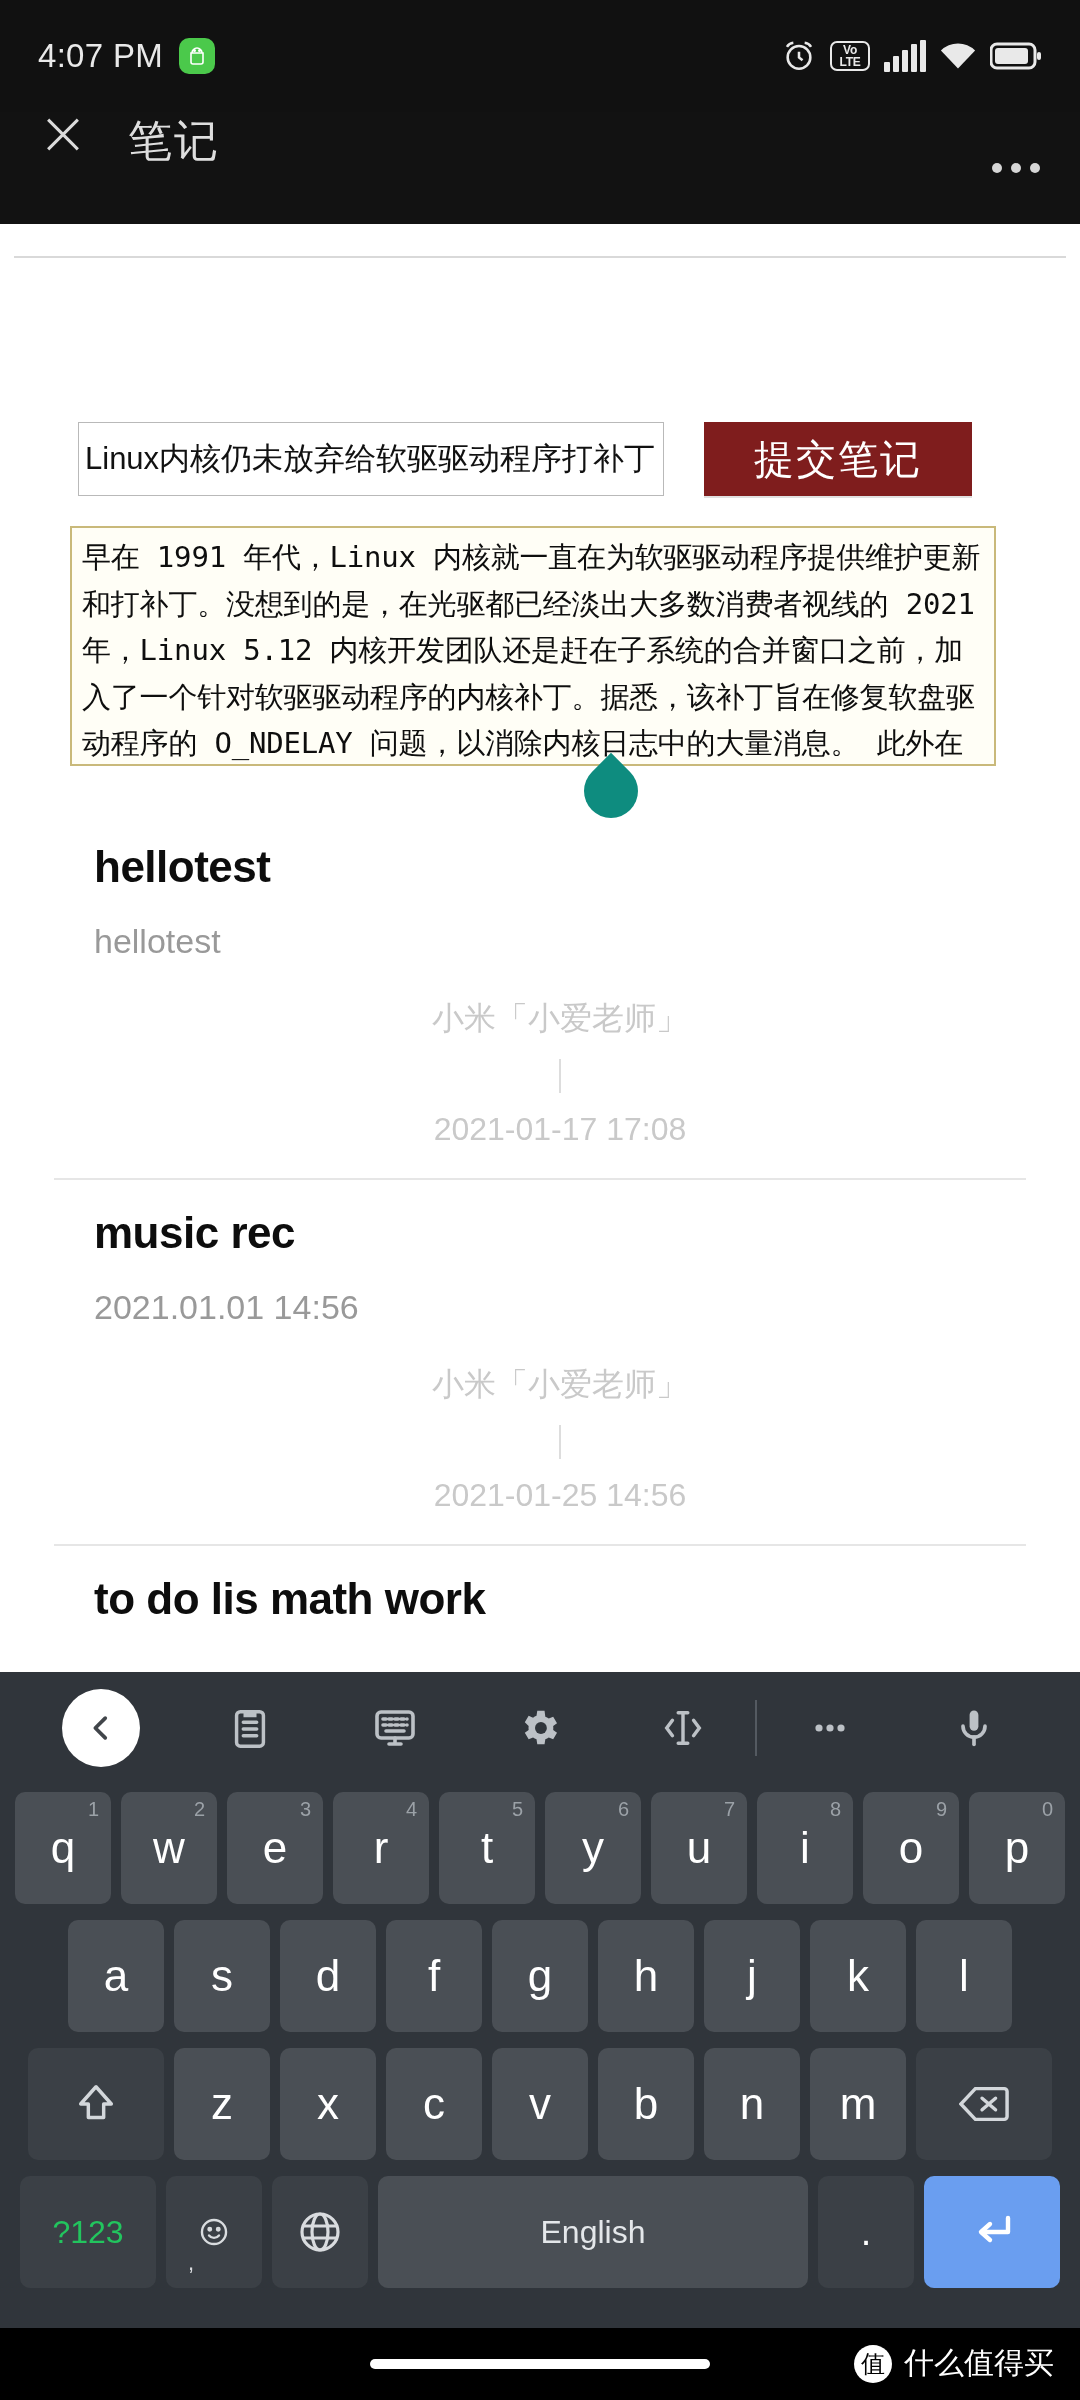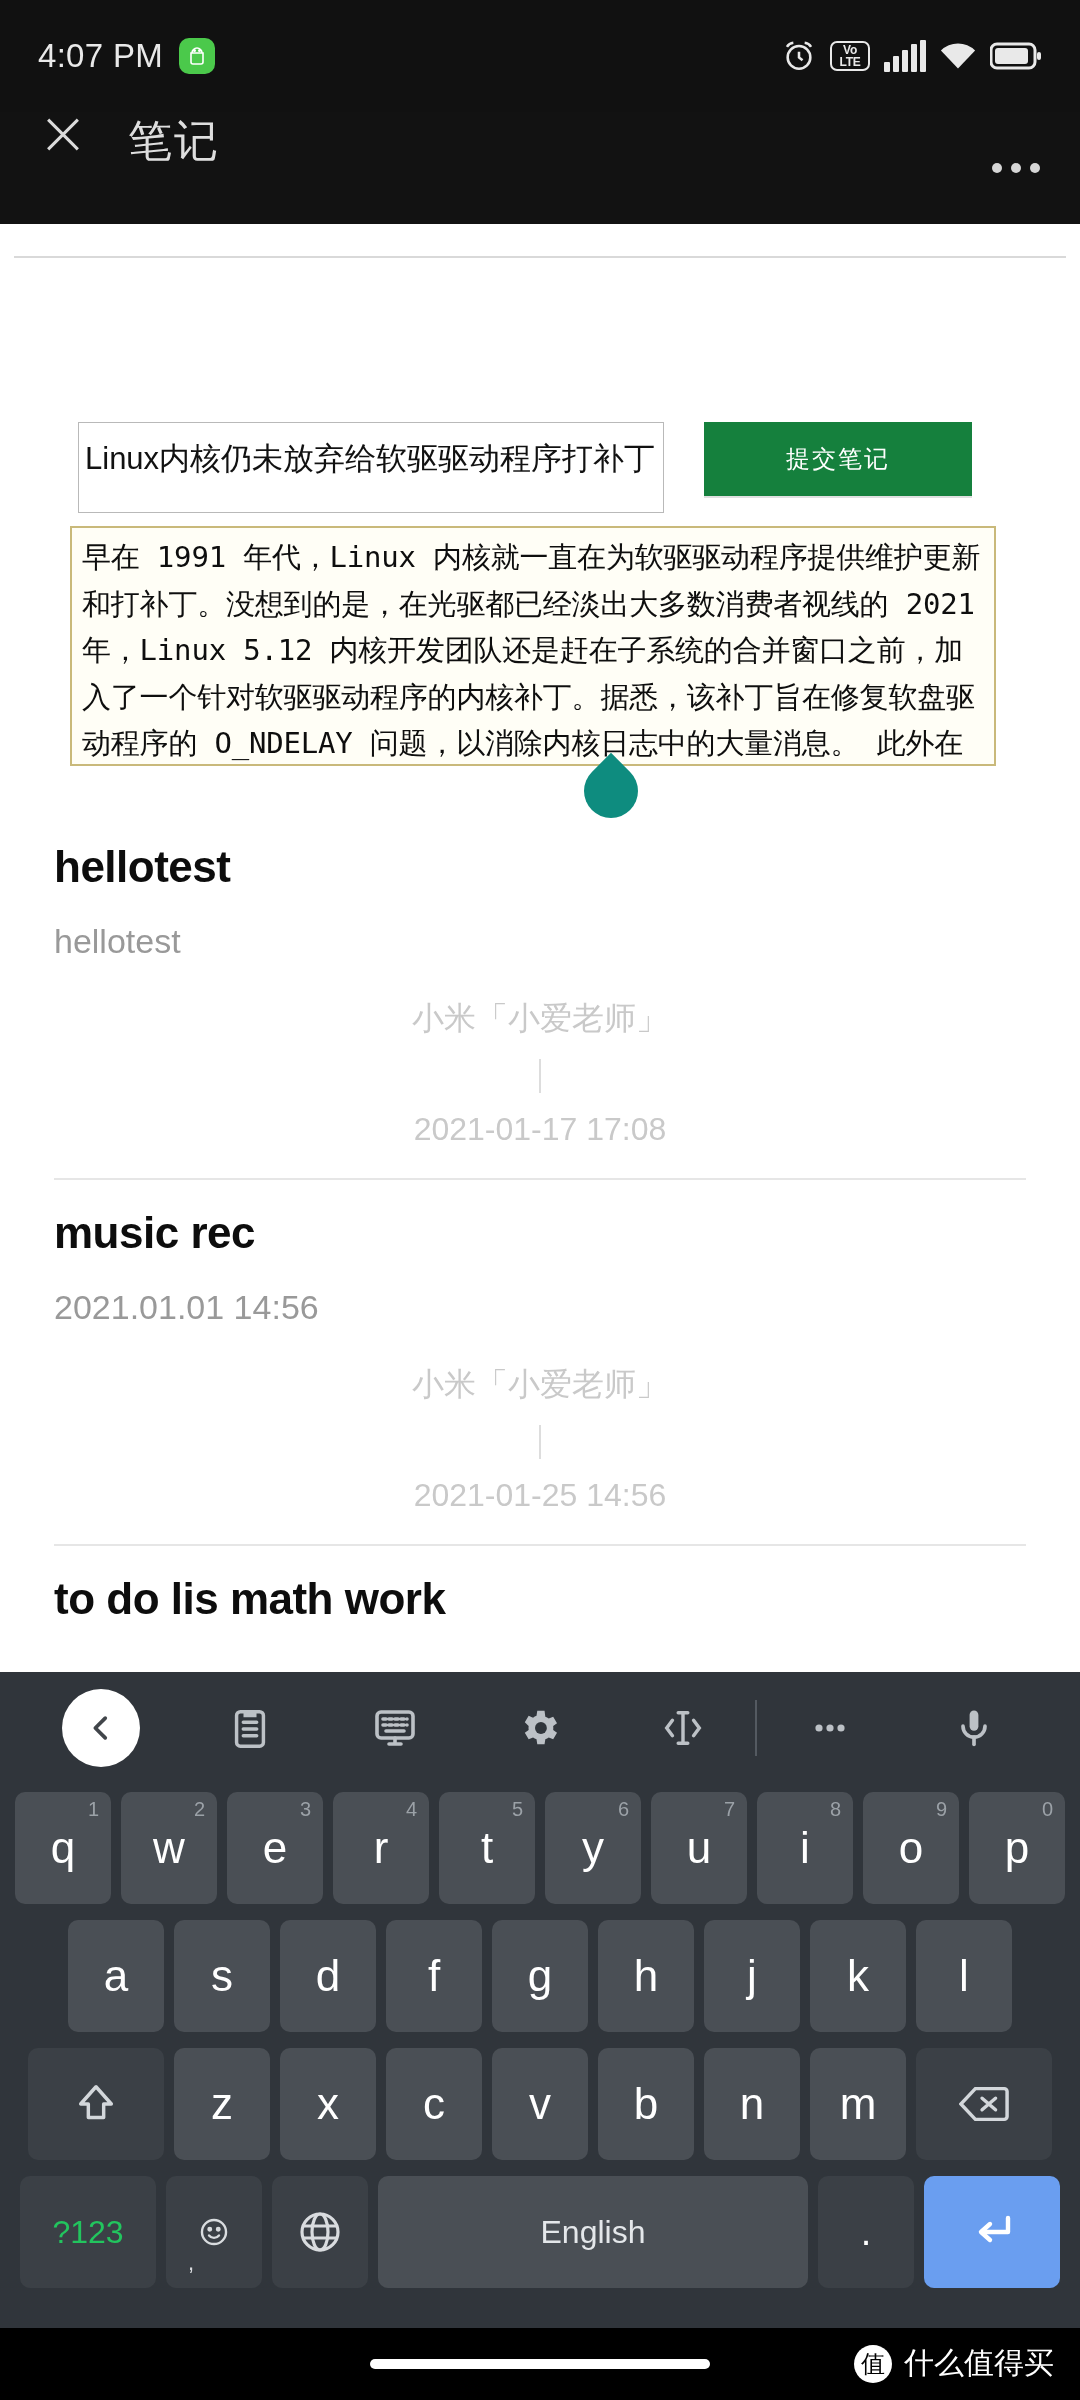--- a/index.html
+++ b/index.html
@@ -61,28 +61,28 @@
     position: absolute; top: 224px; left: 0; width: 1080px; height: 1448px;
     background: #ffffff; overflow: hidden;
   }
   .hr-top { position: absolute; top: 32px; left: 14px; width: 1052px; height: 2px; background: #d9d9d9; }
 
   .form-row {
     position: absolute; top: 198px; left: 78px;
     display: flex; align-items: flex-start; gap: 40px;
   }
   .note-input {
-    width: 586px; height: 91px;
+    width: 586px; height: 74px;
     border: 1px solid #b9b9b9; background: #ffffff;
     font-size: 31px; color: #111; font-family: "Liberation Sans", sans-serif;
     padding: 0 6px; line-height: 72px; overflow: hidden; white-space: nowrap;
   }
   .submit-btn {
-    width: 268px; height: 74px; background: #15803d; border: none;
-    color: #ffffff; font-size: 24px; letter-spacing: 2px;
+    width: 268px; height: 74px; background: #7f1d1d; border: none;
+    color: #ffffff; font-size: 40px; letter-spacing: 2px;
     display: flex; align-items: center; justify-content: center;
     box-shadow: 0 2px 0 rgba(0,0,0,.12);
   }
   .note-area {
     position: absolute; top: 302px; left: 70px;
     width: 926px; height: 240px;
     border: 2px solid #c9b97a; background: #fffef6;
     padding: 6px 10px 0 10px; overflow: hidden;
   }
   .note-area p {
@@ -91,21 +91,21 @@
     letter-spacing: -0.2px; word-break: break-all;
   }
   .cursor-handle {
     position: absolute; top: 540px; left: 584px;
     width: 54px; height: 54px; background: #0e8c7f;
     border-radius: 50% 50% 50% 0; transform: rotate(135deg);
   }
 
   
   .note-list { position: absolute; top: 590px; left: 0; width: 1080px; }
-  .note-item { padding: 28px 54px 0 54px; }
+  .note-item { padding: 28px 54px 0 54px; margin-left: 40px; }
   .note-title { font-size: 44px; font-weight: bold; color: #0d0d0d; letter-spacing: -0.5px; }
   .note-body { font-size: 34px; color: #999999; margin-top: 30px; }
   .note-meta { font-size: 32px; color: #c9c9c9; margin-top: 36px; display: flex; align-items: center; gap: 18px; flex-direction: column; }
   .note-meta .sep { display: inline-block; width: 2px; height: 34px; background: #dddddd; }
   .note-divider { height: 2px; background: #e6e6e6; margin: 30px 54px 0 54px; }
 
   
   .keyboard {
     position: absolute; top: 1672px; left: 0; width: 1080px; height: 656px;
     background: #30353b;

